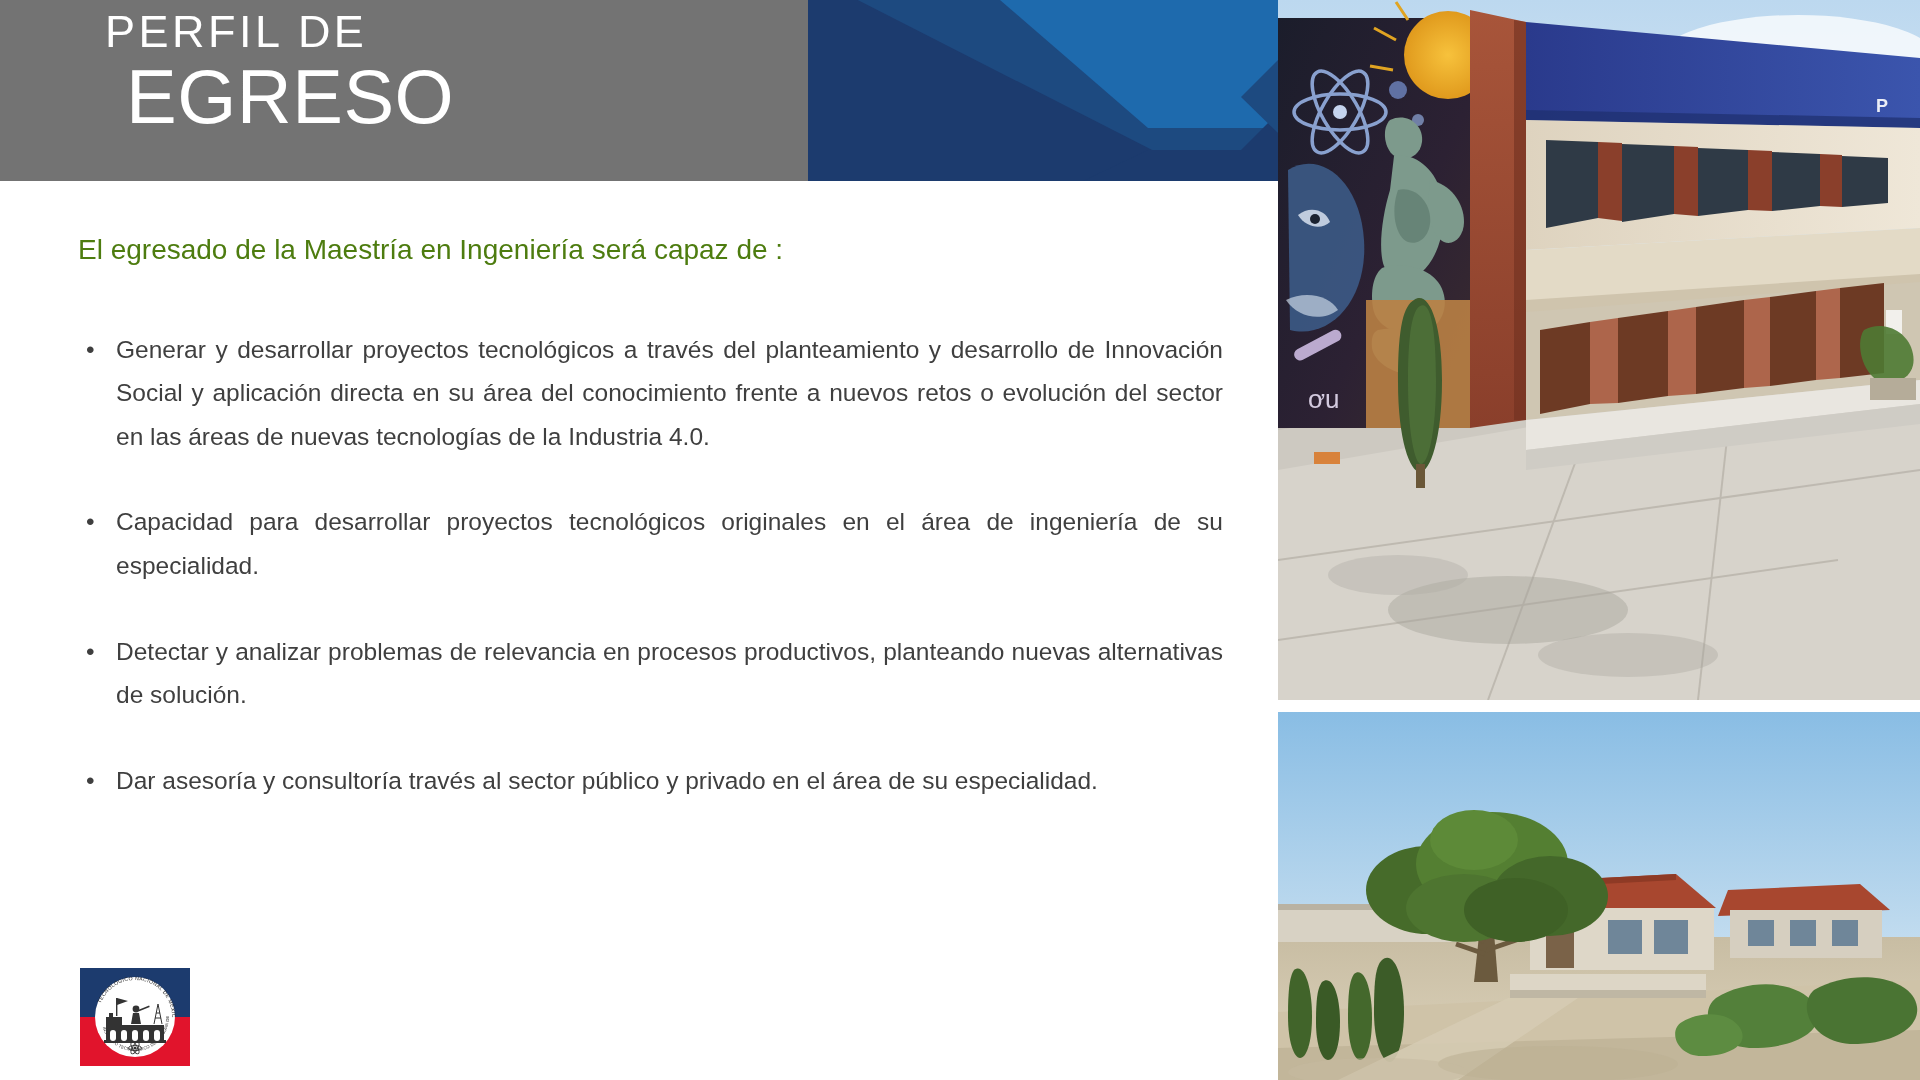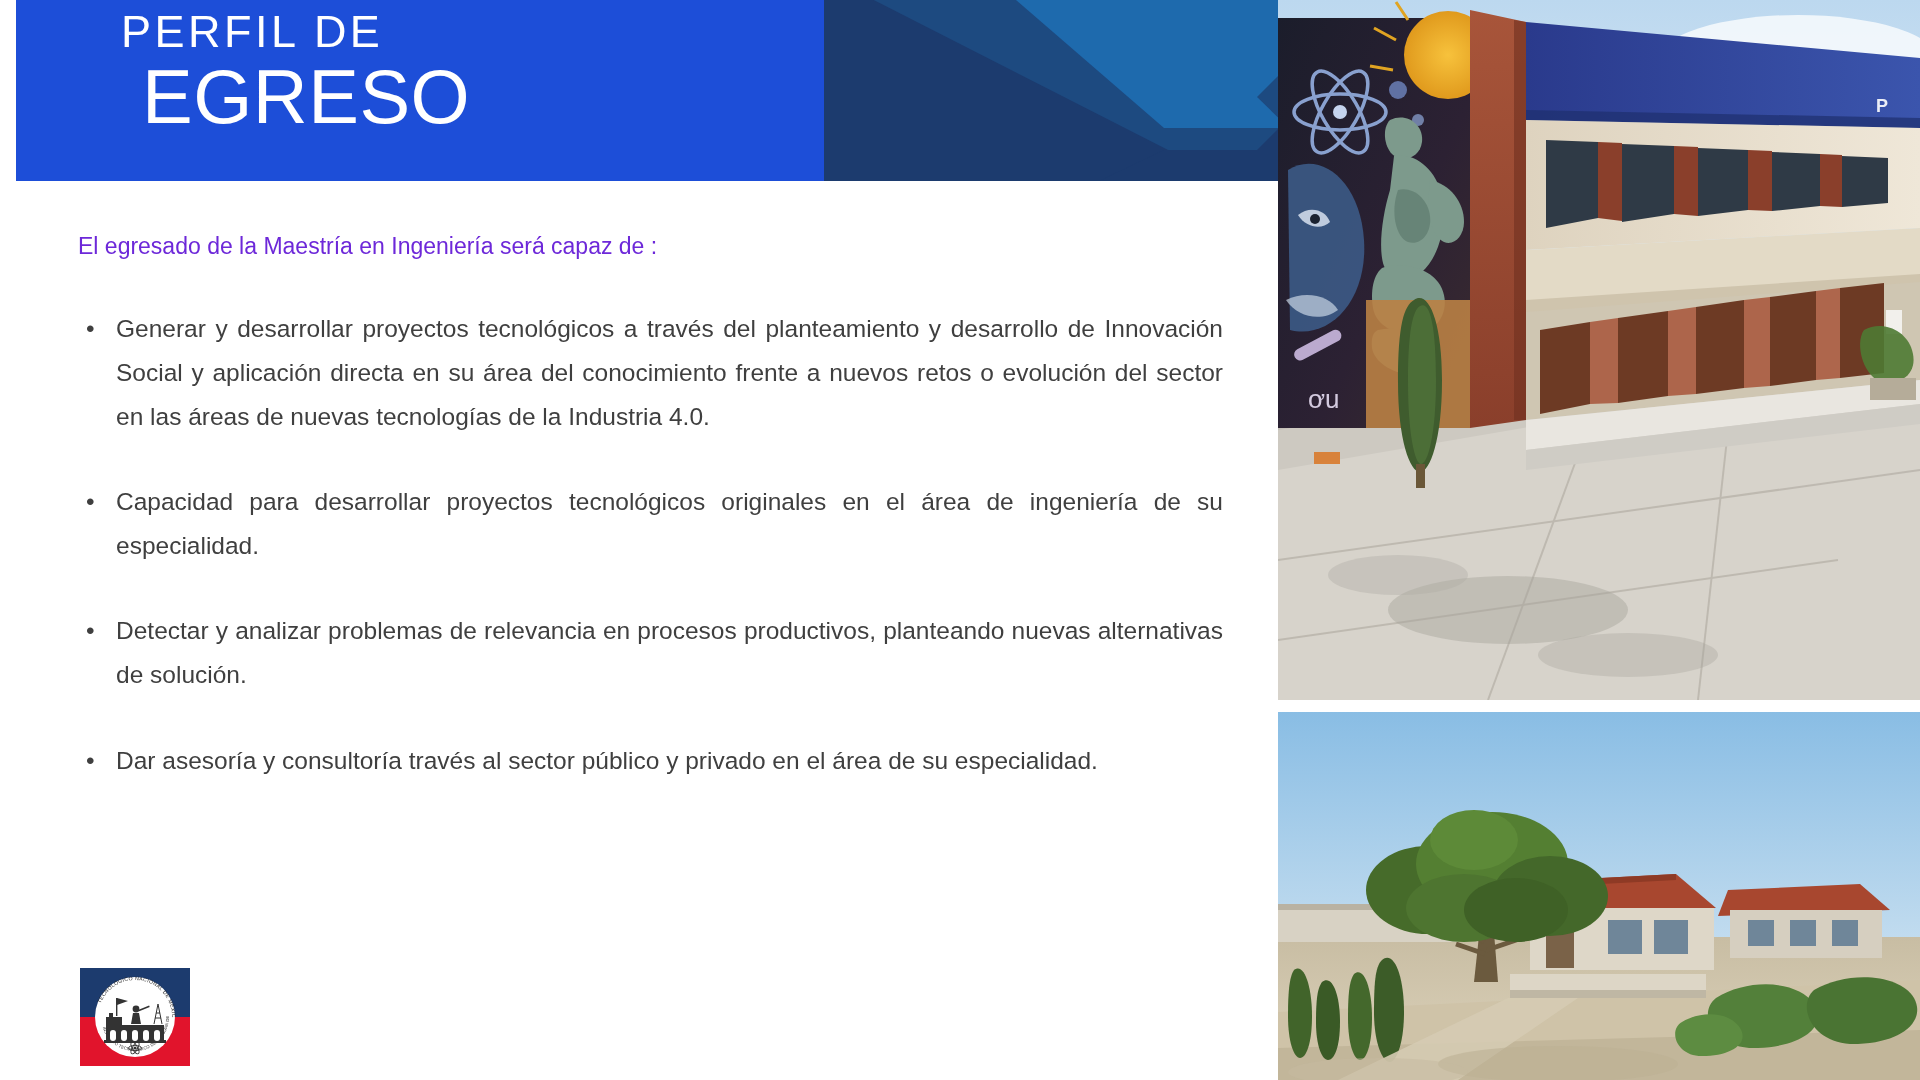--- a/index.html
+++ b/index.html
@@ -21,23 +21,23 @@
 
   
   .content-pane{
     position:absolute; left:0; top:0;
     width:1278px; height:1080px;
     background:#ffffff;
   }
 
   
   .header-banner{
-    position:absolute; left:16px; top:0;
+    position:absolute; left:0; top:0;
     width:1278px; height:181px;
-    background:#1d4ed8;
+    background:#737373;
     overflow:hidden;
   }
   .banner-deco{
     position:absolute; right:0; top:0;
     width:470px; height:181px;
     overflow:hidden;
   }
   .banner-deco svg{display:block;}
 
   .title-block{
@@ -63,24 +63,24 @@
     margin-left:21px;
   }
 
   
   .body-area{
     position:absolute;
     left:78px; top:230px;
     width:1150px;
   }
   .intro-text{
-    font-size:23px;
-    color:#6d28d9;
+    font-size:28px;
+    color:#4d7c0f;
     line-height:1.45;
-    margin-bottom:44px;
+    margin-bottom:57px;
   }
   .bullet-list{
     list-style:none;
   }
   .bullet-item{
     position:relative;
     padding-left:38px;
     margin-bottom:42px;
     font-size:24.5px;
     color:#3f3f3f;

